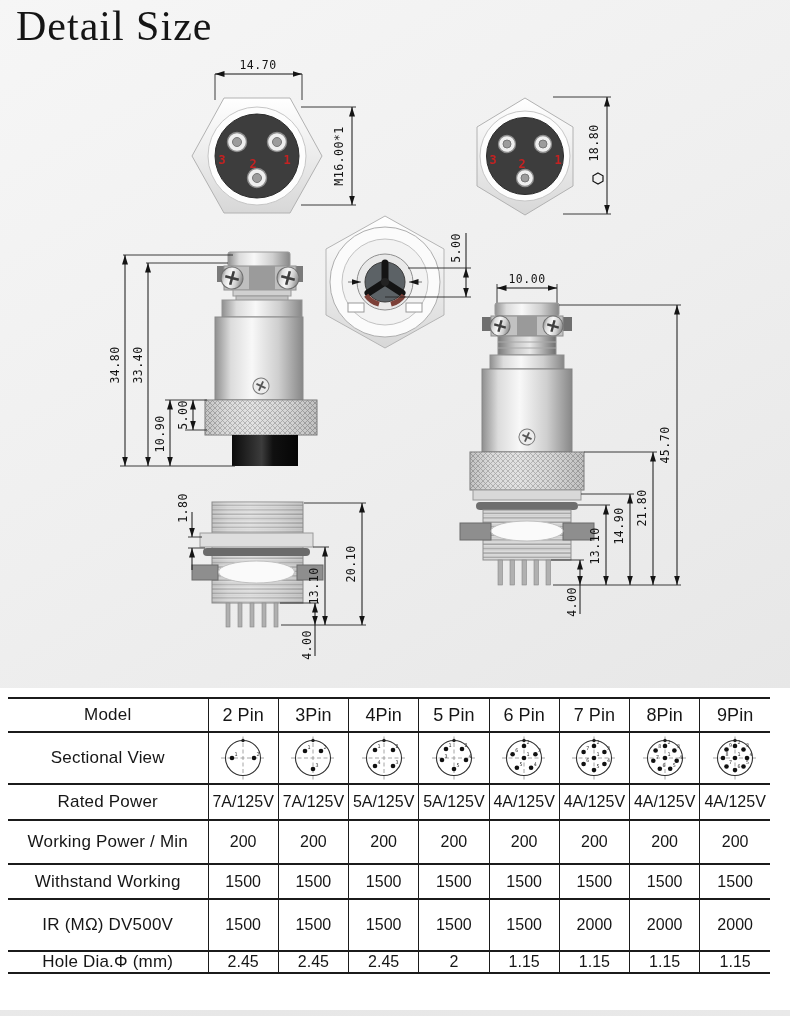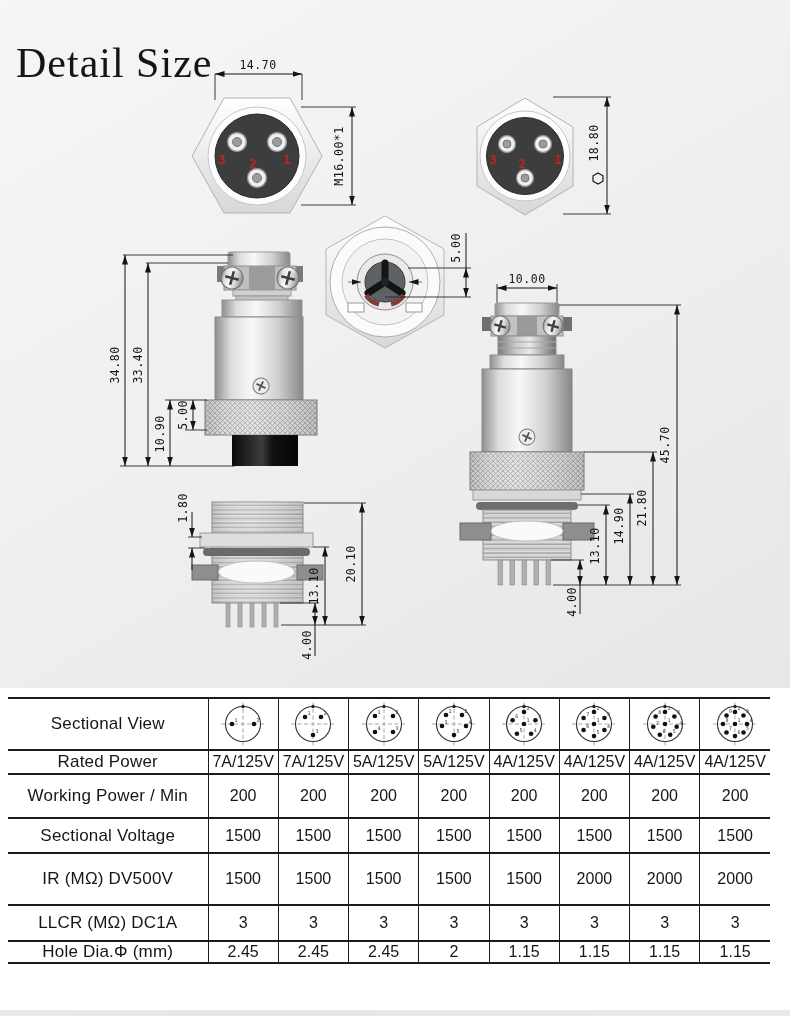--- a/index.html
+++ b/index.html
@@ -1,21 +1,21 @@
 <!DOCTYPE html>
 <html><head>
 <meta charset="utf-8">
 <style>
   html,body{margin:0;padding:0;}
   body{width:790px;height:1016px;position:relative;overflow:hidden;
        background:linear-gradient(150deg,#f6f6f6 0%,#efefef 40%,#e7e7e7 78%,#e9e9e9 100%);
        font-family:"Liberation Sans",sans-serif;}
   .page{position:absolute;inset:0;}
   .title{position:absolute;left:16px;top:2px;font-family:"Liberation Serif",serif;
-         font-size:42px;color:#151515;letter-spacing:1px;margin-top:37px;}
+         font-size:42px;color:#151515;letter-spacing:1px;}
   .drw{position:absolute;}
   
   .ext{stroke:#262626;stroke-width:0.9;fill:none;}
   .dln{stroke:#141414;stroke-width:1;fill:none;}
   .dim{font-family:"DejaVu Sans Mono",monospace;font-size:11.5px;fill:#141414;letter-spacing:0.5px;}
   .pinred{font-family:"DejaVu Sans Mono",monospace;font-weight:bold;font-size:12px;}
   .thin{stroke:#555;stroke-width:0.8;fill:none;}
   
   .table-band{position:absolute;left:0;top:688px;width:790px;height:322px;background:#ffffff;}
   table.spec{position:absolute;left:8px;top:697px;width:762px;border-collapse:collapse;
@@ -303,20 +303,31 @@
         <col>
         <col>
         <col>
         <col>
         <col>
         <col>
         <col>
         <col>
     </colgroup>
     <tbody id="spec-body">
+        <tr style="height: 34px;">
+          <td class="lbl">Model</td>
+          <td class="pinhdr">2 Pin</td>
+          <td class="pinhdr">3Pin</td>
+          <td class="pinhdr">4Pin</td>
+          <td class="pinhdr">5 Pin</td>
+          <td class="pinhdr">6 Pin</td>
+          <td class="pinhdr">7 Pin</td>
+          <td class="pinhdr">8Pin</td>
+          <td class="pinhdr">9Pin</td>
+        </tr>
         <tr style="height: 52px;">
           <td class="lbl">Sectional View</td>
           <td class="icell">
             <svg width="50" height="45" viewBox="0 0 50 45">
               <line class="cross" x1="3" y1="22" x2="47" y2="22"></line>
               <line class="cross" x1="25" y1="0.5" x2="25" y2="43.5"></line>
               <circle class="pc" cx="25" cy="22" r="17.5"></circle>
               <circle cx="25" cy="4.5" r="1.7" fill="#222"></circle>
               <circle cx="14" cy="22" r="2.3" fill="#111"></circle>
               <text class="pn" x="16.6" y="19.8">1</text>
@@ -458,21 +469,21 @@
               <text class="pn" x="27.6" y="31.8">6</text>
               <circle cx="16.5" cy="30.5" r="2.3" fill="#111"></circle>
               <text class="pn" x="19.1" y="28.3">7</text>
               <circle cx="13" cy="22" r="2.3" fill="#111"></circle>
               <text class="pn" x="15.6" y="19.8">8</text>
               <circle cx="16.5" cy="13.5" r="2.3" fill="#111"></circle>
               <text class="pn" x="19.1" y="11.3">9</text>
             </svg>
           </td>
         </tr>
-        <tr style="height: 24px;">
+        <tr style="height: 36px;">
           <td class="lbl">Rated Power</td>
           <td class="val">7A/125V</td>
           <td class="val">7A/125V</td>
           <td class="val">5A/125V</td>
           <td class="val">5A/125V</td>
           <td class="val">4A/125V</td>
           <td class="val">4A/125V</td>
           <td class="val">4A/125V</td>
           <td class="val">4A/125V</td>
         </tr>
@@ -481,51 +492,40 @@
           <td class="val">200</td>
           <td class="val">200</td>
           <td class="val">200</td>
           <td class="val">200</td>
           <td class="val">200</td>
           <td class="val">200</td>
           <td class="val">200</td>
           <td class="val">200</td>
         </tr>
         <tr style="height: 35px;">
-          <td class="lbl">Sectional Voltage</td>
+          <td class="lbl">Withstand Working</td>
           <td class="val">1500</td>
           <td class="val">1500</td>
           <td class="val">1500</td>
           <td class="val">1500</td>
           <td class="val">1500</td>
           <td class="val">1500</td>
           <td class="val">1500</td>
           <td class="val">1500</td>
         </tr>
         <tr style="height: 52px;">
           <td class="lbl">IR (MΩ) DV500V</td>
           <td class="val">1500</td>
           <td class="val">1500</td>
           <td class="val">1500</td>
           <td class="val">1500</td>
           <td class="val">1500</td>
           <td class="val">2000</td>
           <td class="val">2000</td>
           <td class="val">2000</td>
-        </tr>
-        <tr style="height: 36px;">
-          <td class="lbl">LLCR (MΩ) DC1A</td>
-          <td class="val">3</td>
-          <td class="val">3</td>
-          <td class="val">3</td>
-          <td class="val">3</td>
-          <td class="val">3</td>
-          <td class="val">3</td>
-          <td class="val">3</td>
-          <td class="val">3</td>
         </tr>
         <tr style="height: 19px;">
           <td class="lbl">Hole Dia.Φ (mm)</td>
           <td class="val">2.45</td>
           <td class="val">2.45</td>
           <td class="val">2.45</td>
           <td class="val">2</td>
           <td class="val">1.15</td>
           <td class="val">1.15</td>
           <td class="val">1.15</td>

